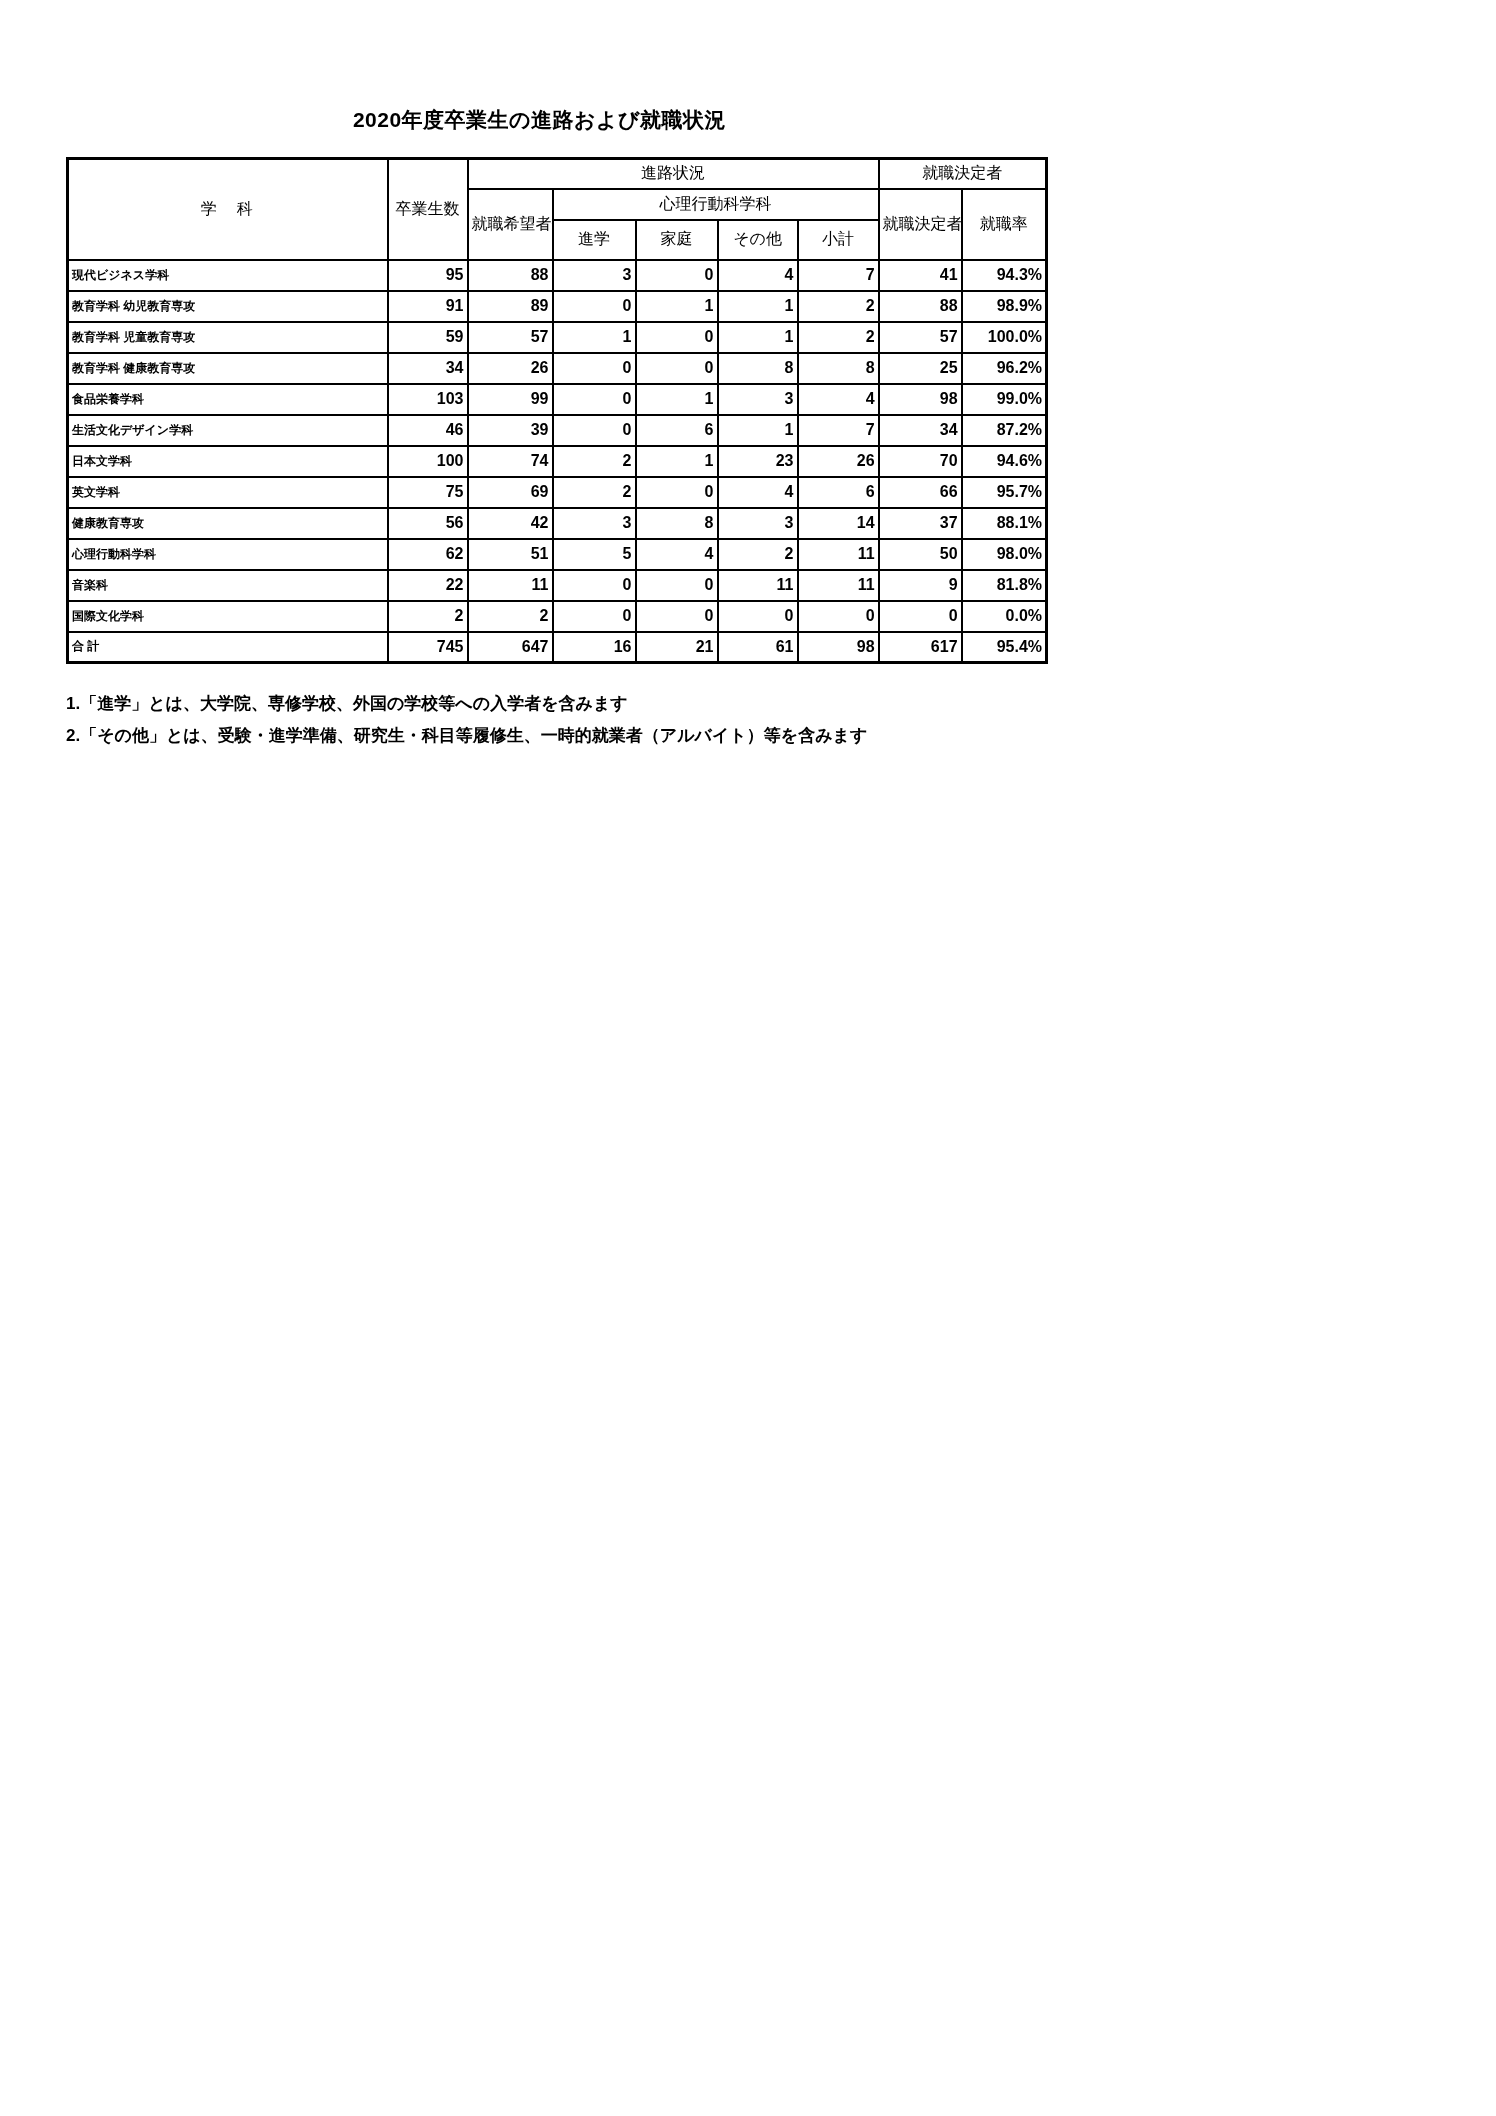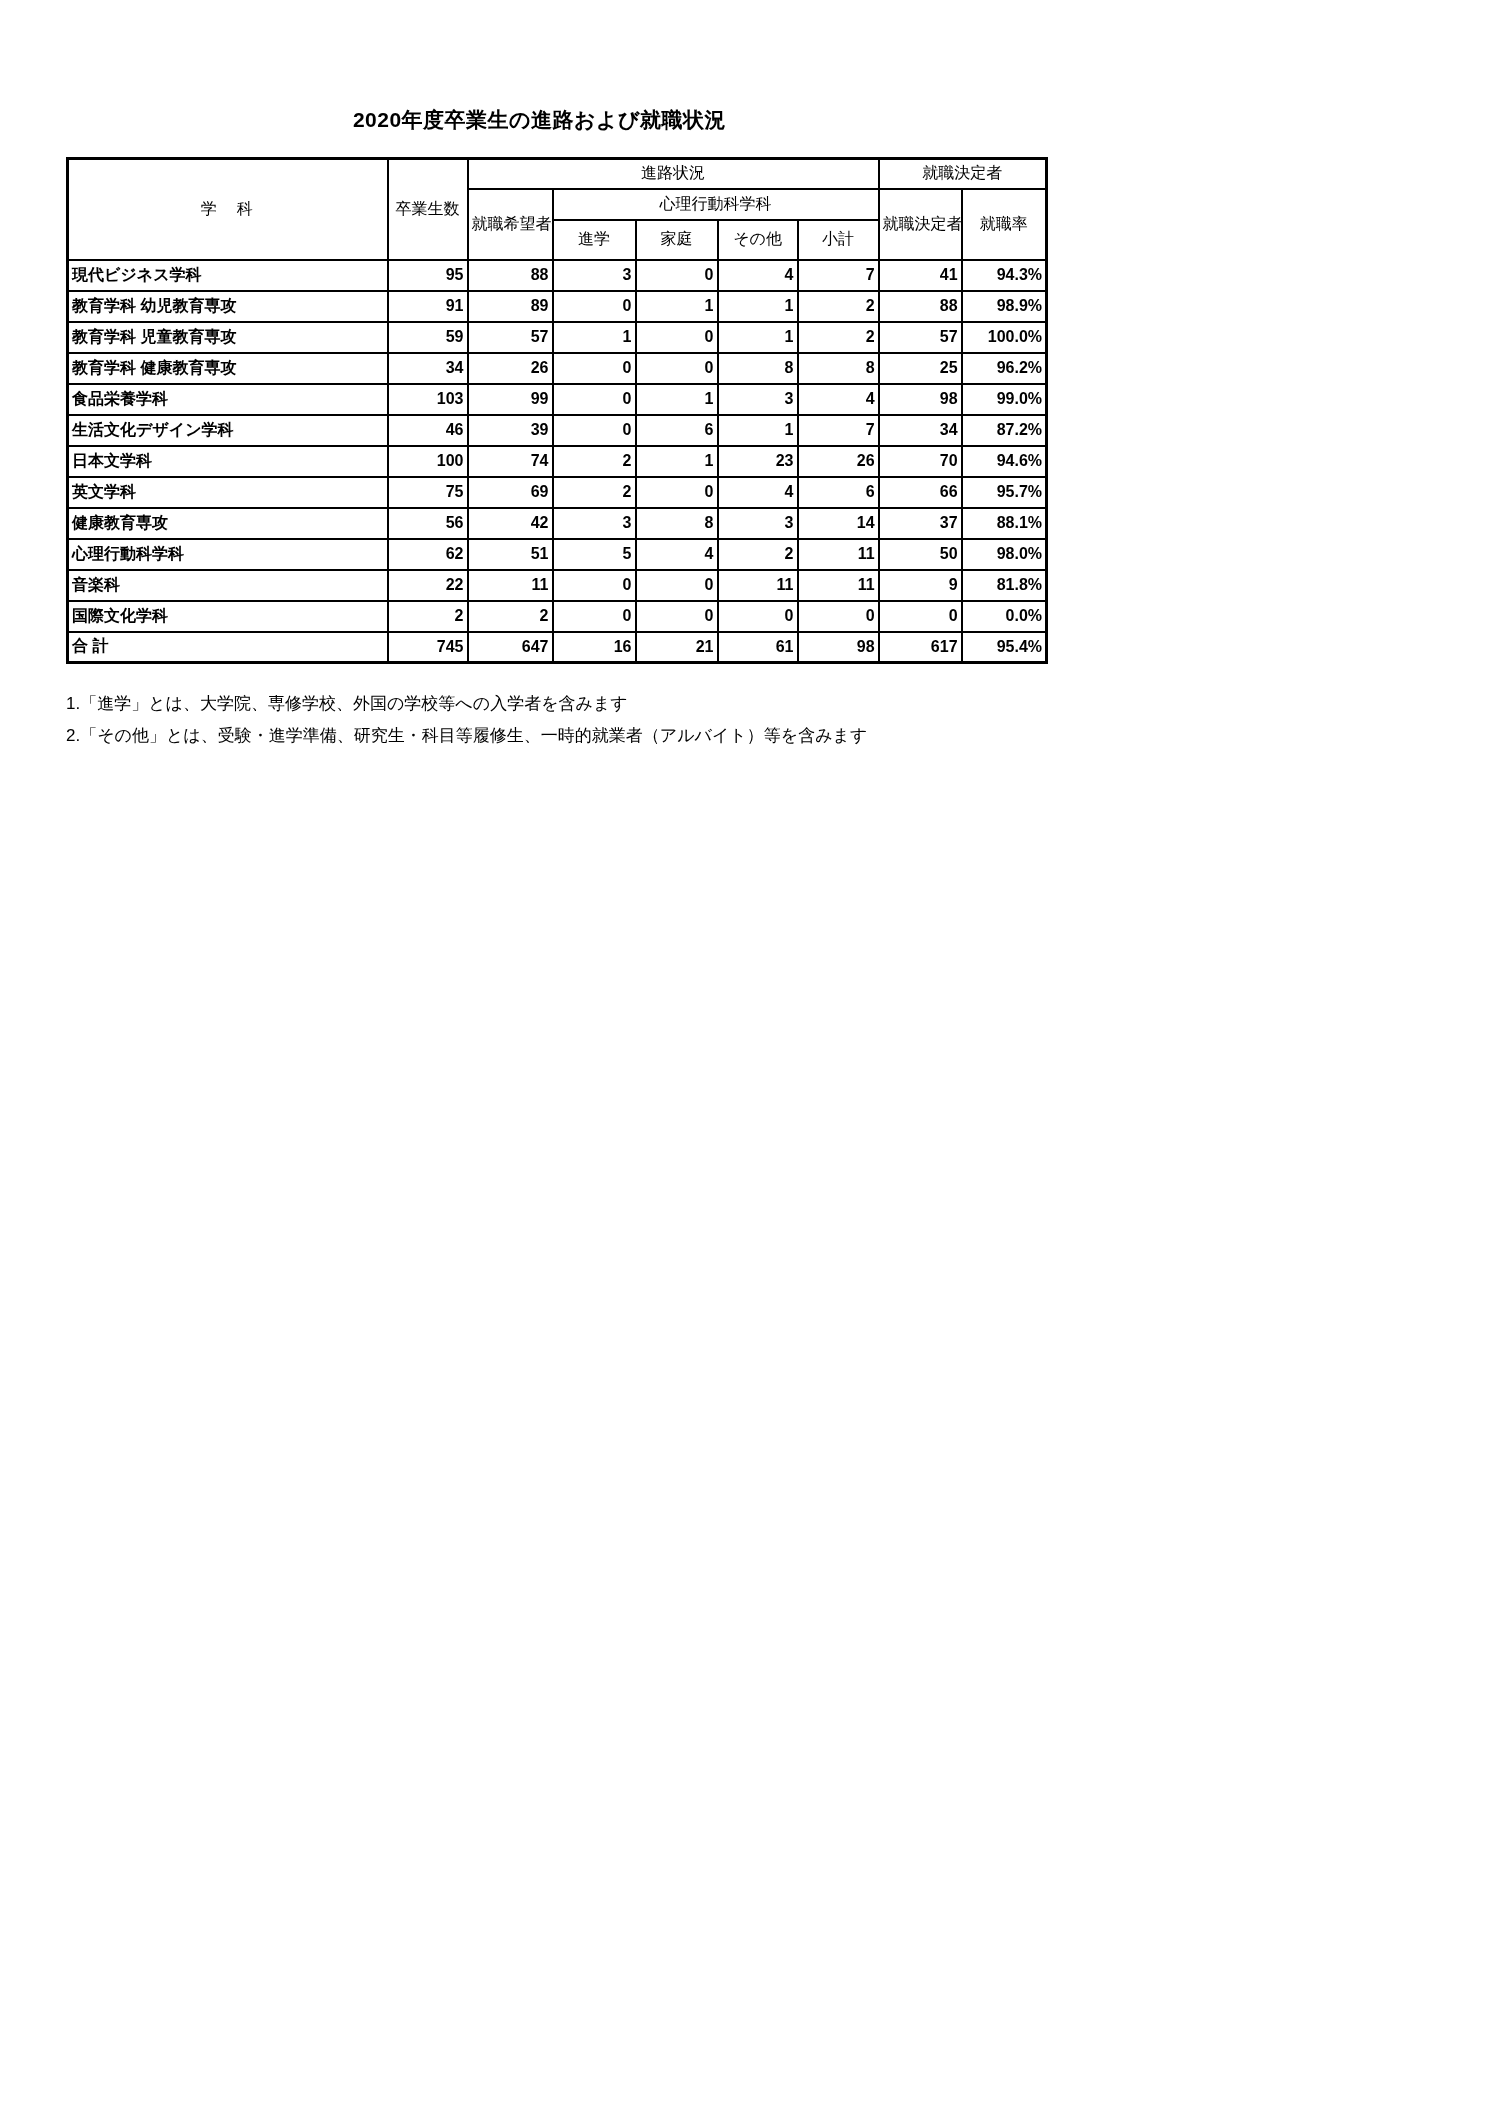--- a/index.html
+++ b/index.html
@@ -47,28 +47,28 @@
   tr.hr1 { height: 30px; }
   tr.hr2 { height: 31px; }
   tr.hr3 { height: 40px; }
   tbody tr { height: 31px; }
 
   th.h-dept { letter-spacing: 2px; }
   th.h-seekers { font-size: 11px; padding: 0 1px; }
   th.h-employed2 { font-size: 12.5px; padding: 0 1px; }
   th.h-rate { font-size: 15px; }
 
-  td.dept { text-align: left; padding-left: 5px; font-size: 16px; }
+  td.dept { text-align: left; padding-left: 5px; font-size: 12px; }
   td.num  { text-align: right; padding-right: 6px; font-size: 16px; }
 
   .notes {
     position: absolute;
     left: 66px; top: 688px;
     font-size: 17px;
-    font-weight: normal;
+    font-weight: bold;
     line-height: 32px;
   }
 </style>
 </head>
 <body>
 
 <div class="page">
 
   <h1 class="doc-title">2020年度卒業生の進路および就職状況</h1>
 

